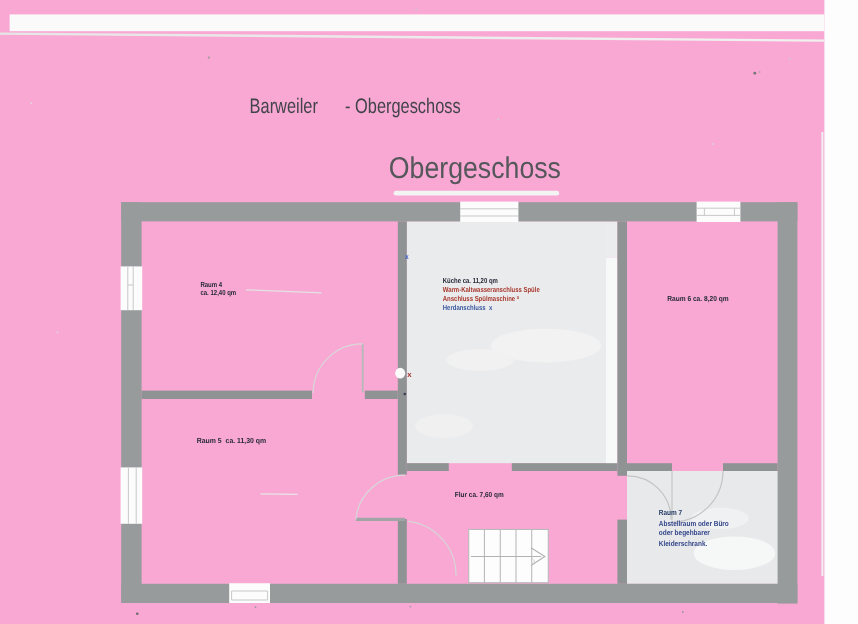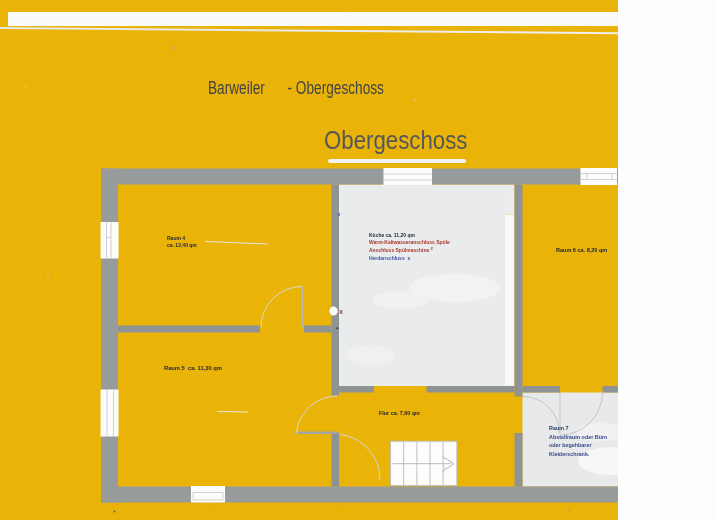--- a/index.html
+++ b/index.html
@@ -1,16 +1,16 @@
 <!DOCTYPE html>
 <html><head>
 <meta charset="utf-8">
 <style>
 html,body{margin:0;padding:0;background:#fdfdfd;}
-#page{position:relative;width:618px;height:520px;background:#eab308;overflow:hidden;font-family:"Liberation Sans",sans-serif;}
+#page{position:relative;width:687px;height:520px;background:#f9a8d4;overflow:hidden;font-family:"Liberation Sans",sans-serif;}
 .lbl{position:absolute;font-weight:bold;color:#242837;white-space:pre;}
 </style>
 </head>
 <body>
 <div id="page">
 
 <div style="position:absolute;left:0;top:26.8px;width:716px;height:2.2px;background:linear-gradient(90deg,#e6e6e6 0%,#eaeaea 40%,#efefef 75%,#f1f1f1 100%);transform:rotate(0.49deg);transform-origin:0 0;"></div>
 
 <div style="position:absolute;left:8px;top:12px;width:700px;height:14px;background:#fafafa;"></div>
 

